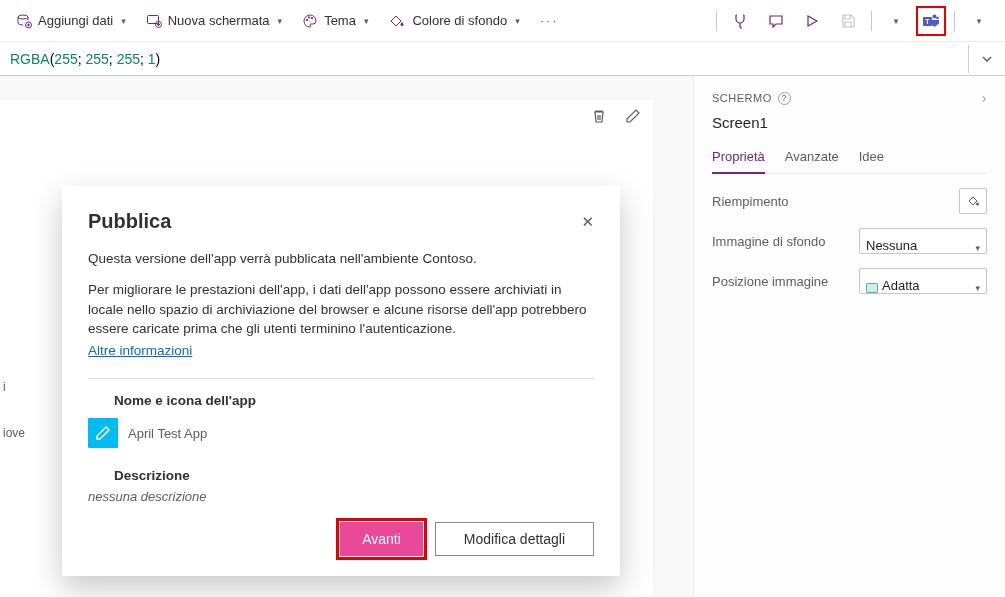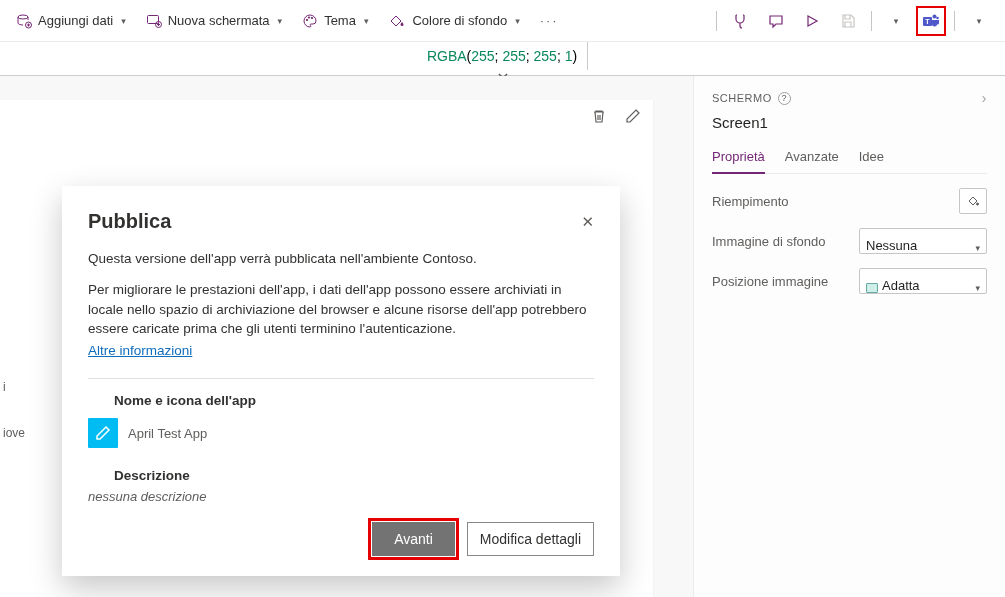--- a/index.html
+++ b/index.html
@@ -10,21 +10,21 @@
     .tb-item { display:flex; align-items:center; gap:6px; padding:4px 8px; cursor:pointer; color:#323130; }
     .tb-icon { color:#742774; font-size:15px; display:inline-flex; }
     .chev { color:#605e5c; font-size:9px; margin-left:2px; }
     .tb-ell { color:#605e5c; padding:4px 8px; cursor:pointer; letter-spacing:2px; }
     .toolbar-right { margin-left:auto; display:flex; align-items:center; gap:6px; padding-right:4px; }
     .ir-btn { width:30px; height:30px; display:flex; align-items:center; justify-content:center; cursor:pointer; color:#605e5c; }
     .ir-btn.purple { color:#742774; }
     .ir-sep { width:1px; height:20px; background:#c8c6c4; margin:0 2px; }
     .hl-red { border:2px solid #e60000; }
 
-    .fbar { display:flex; align-items:center; height:34px; border-bottom:1px solid #ccc;flex-direction:column; }
+    .fbar { display:flex; align-items:center; height:34px; border-bottom:1px solid #ccc; }
     .fbar-input { flex:1; padding:6px 10px; font-family:Consolas,monospace; font-size:14px; border:none; outline:none; background:#fff; border-right:1px solid #ccc;}
     .fx-rgba { color:#09885a; }
     .fx-paren { color:#000; }
     .fx-num { color:#09885a; }
     .fx-sep { color:#000; }
     .fbar-exp { width:36px; display:flex; align-items:center; justify-content:center; color:#605e5c; cursor:pointer; }
 
     .workspace { display:flex; height:calc(597px - 42px - 34px); background:#f3f2f1; }
     .canvas-zone { flex:1; position:relative; background:#f8f8f8; }
     .canvas-card { position:absolute; top:24px; left:-20px; right:40px; height:500px; background:#fff; box-shadow:0 1px 2px rgba(0,0,0,0.07); }
@@ -53,23 +53,23 @@
     .m-line1 { margin-top:18px; font-size:13.5px; color:#323130; }
     .m-line2 { margin-top:14px; font-size:13.5px; color:#323130; line-height:1.45; max-width:500px; }
     .m-link { color:#0F6CBD; text-decoration:underline; cursor:pointer; display:inline-block; margin-top:2px; }
     .m-div { border:none; border-top:1px solid #e1dfdd; margin:18px 0 14px; }
     .m-sub { font-weight:600; font-size:13.5px;padding-left:26px; }
     .m-app { display:flex; align-items:center; gap:10px; margin-top:10px; }
     .m-app-ic { width:30px; height:30px; background:#00bcf2; border-radius:1px; display:flex; align-items:center; justify-content:center; color:#fff; }
     .m-app-name { color:#605e5c; }
     .m-desc { margin-top:6px; font-style:italic; color:#605e5c; }
     .m-btns { display:flex; gap:12px; justify-content:flex-end; margin-top:18px; }
-    .btn-primary { background:#737373; color:#fff; border:none; padding:9px 22px; font-size:14px; cursor:pointer; }
+    .btn-primary { background:#ec4899; color:#fff; border:none; padding:9px 22px; font-size:14px; cursor:pointer; }
     .hl-red2 { outline:3px solid #e60000; outline-offset:1px; }
-    .btn-secondary { background:#fff; border:1px solid #8a8886; padding:8px 12px; font-size:14px; cursor:pointer; color:#323130; }
+    .btn-secondary { background:#fff; border:1px solid #8a8886; padding:8px 28px; font-size:14px; cursor:pointer; color:#323130; }
 
     .left-frag { position:absolute; left:0; top:288px; font-size:12px; color:#605e5c; }
     .left-frag div { padding:16px 3px; }
   </style>
 </head>
 <body>
 
 <div class="toolbar">
   <div class="toolbar-left">
     <div class="tb-item">

